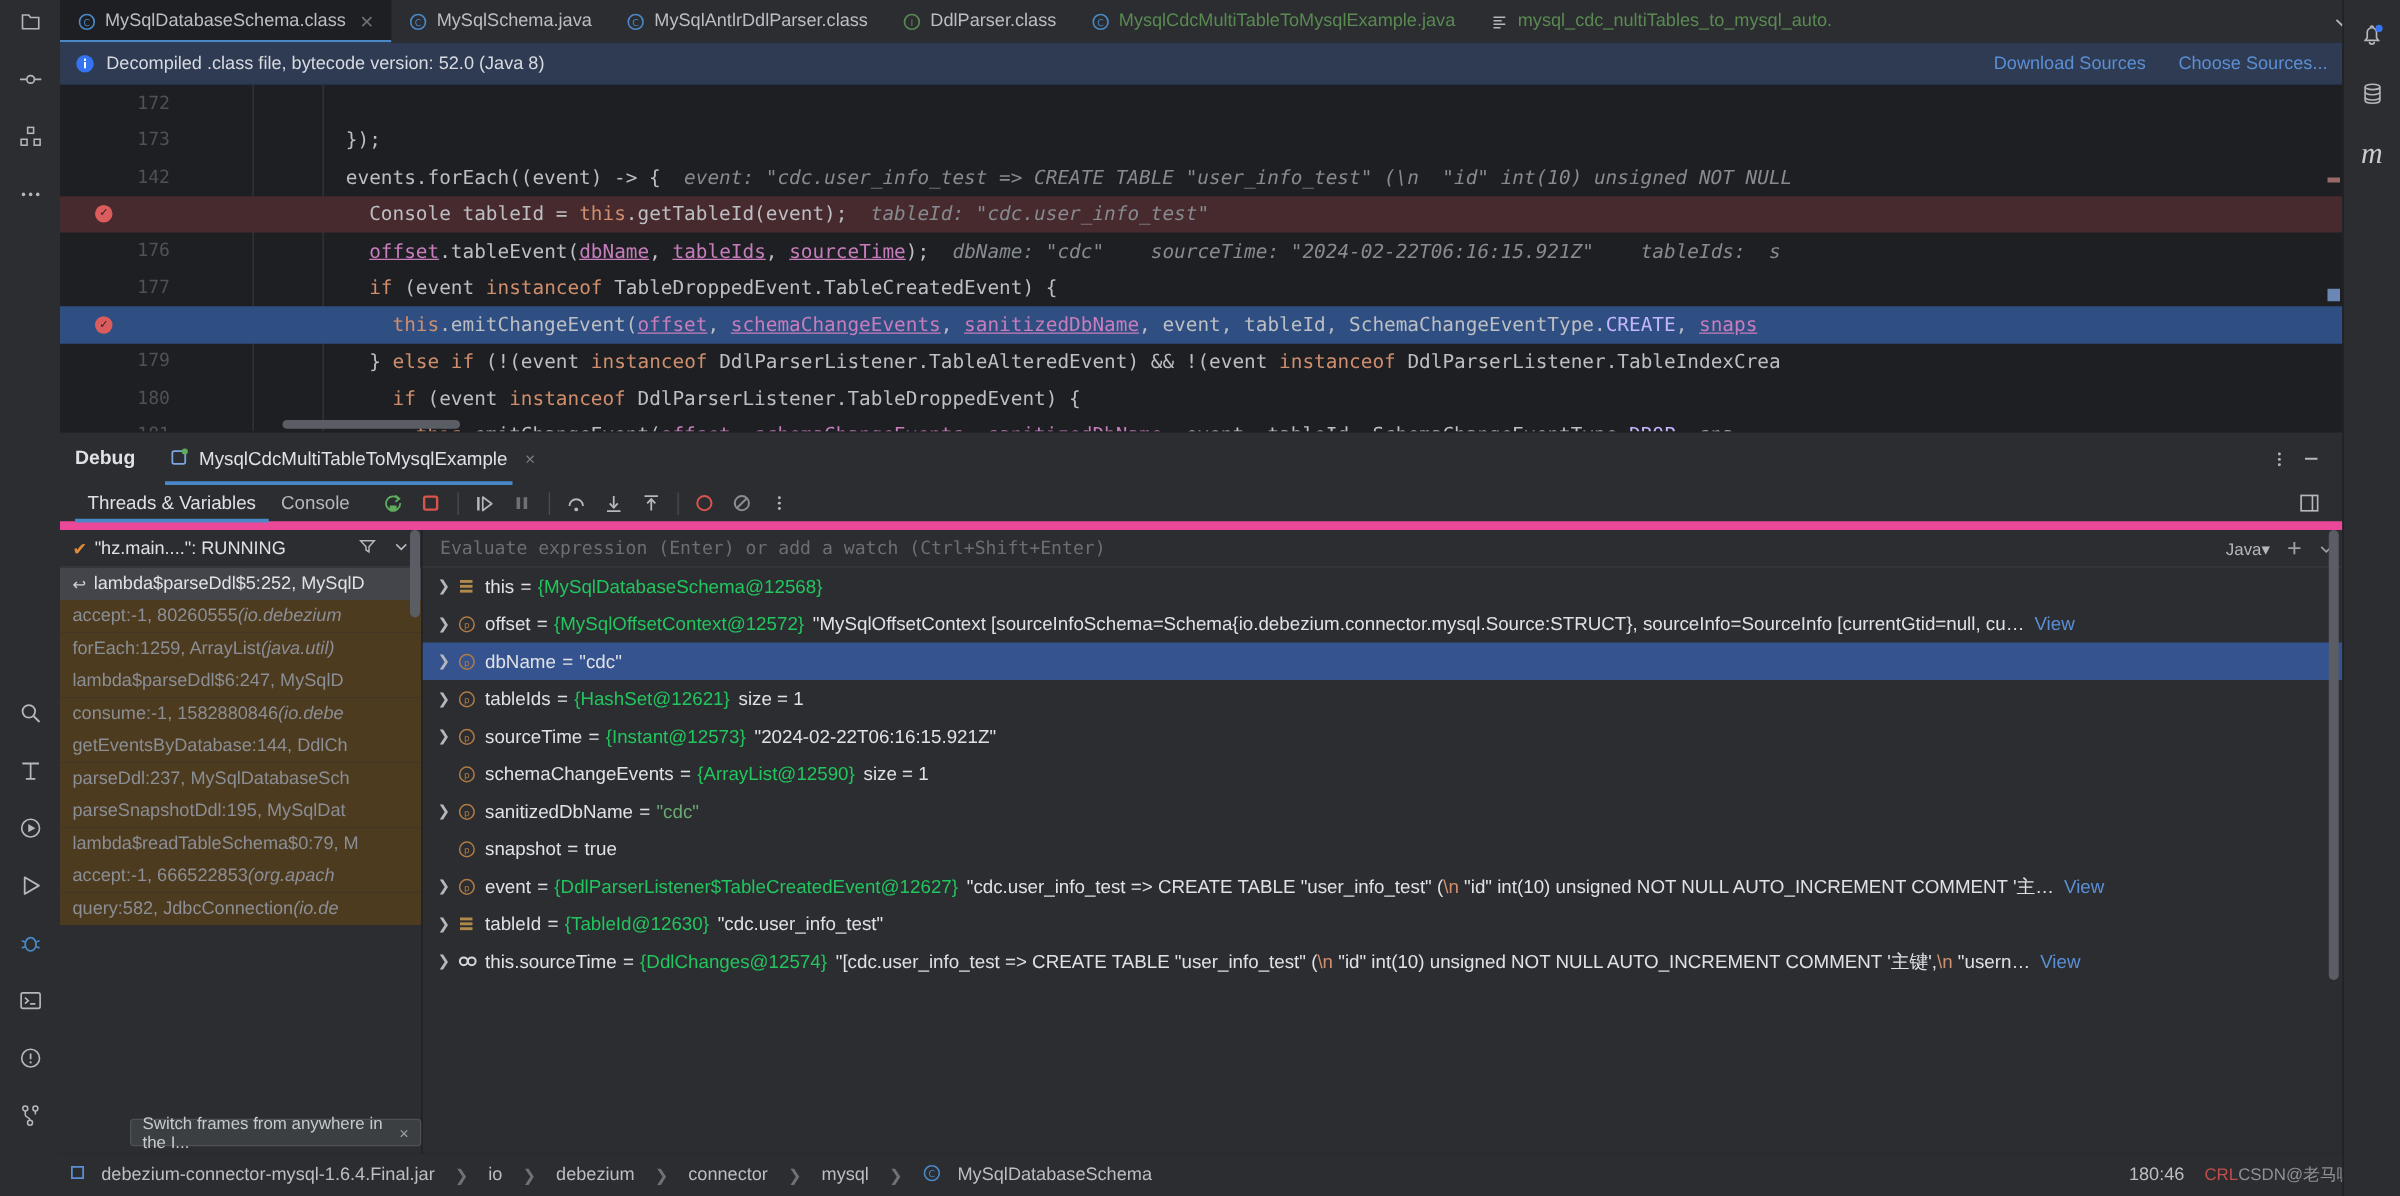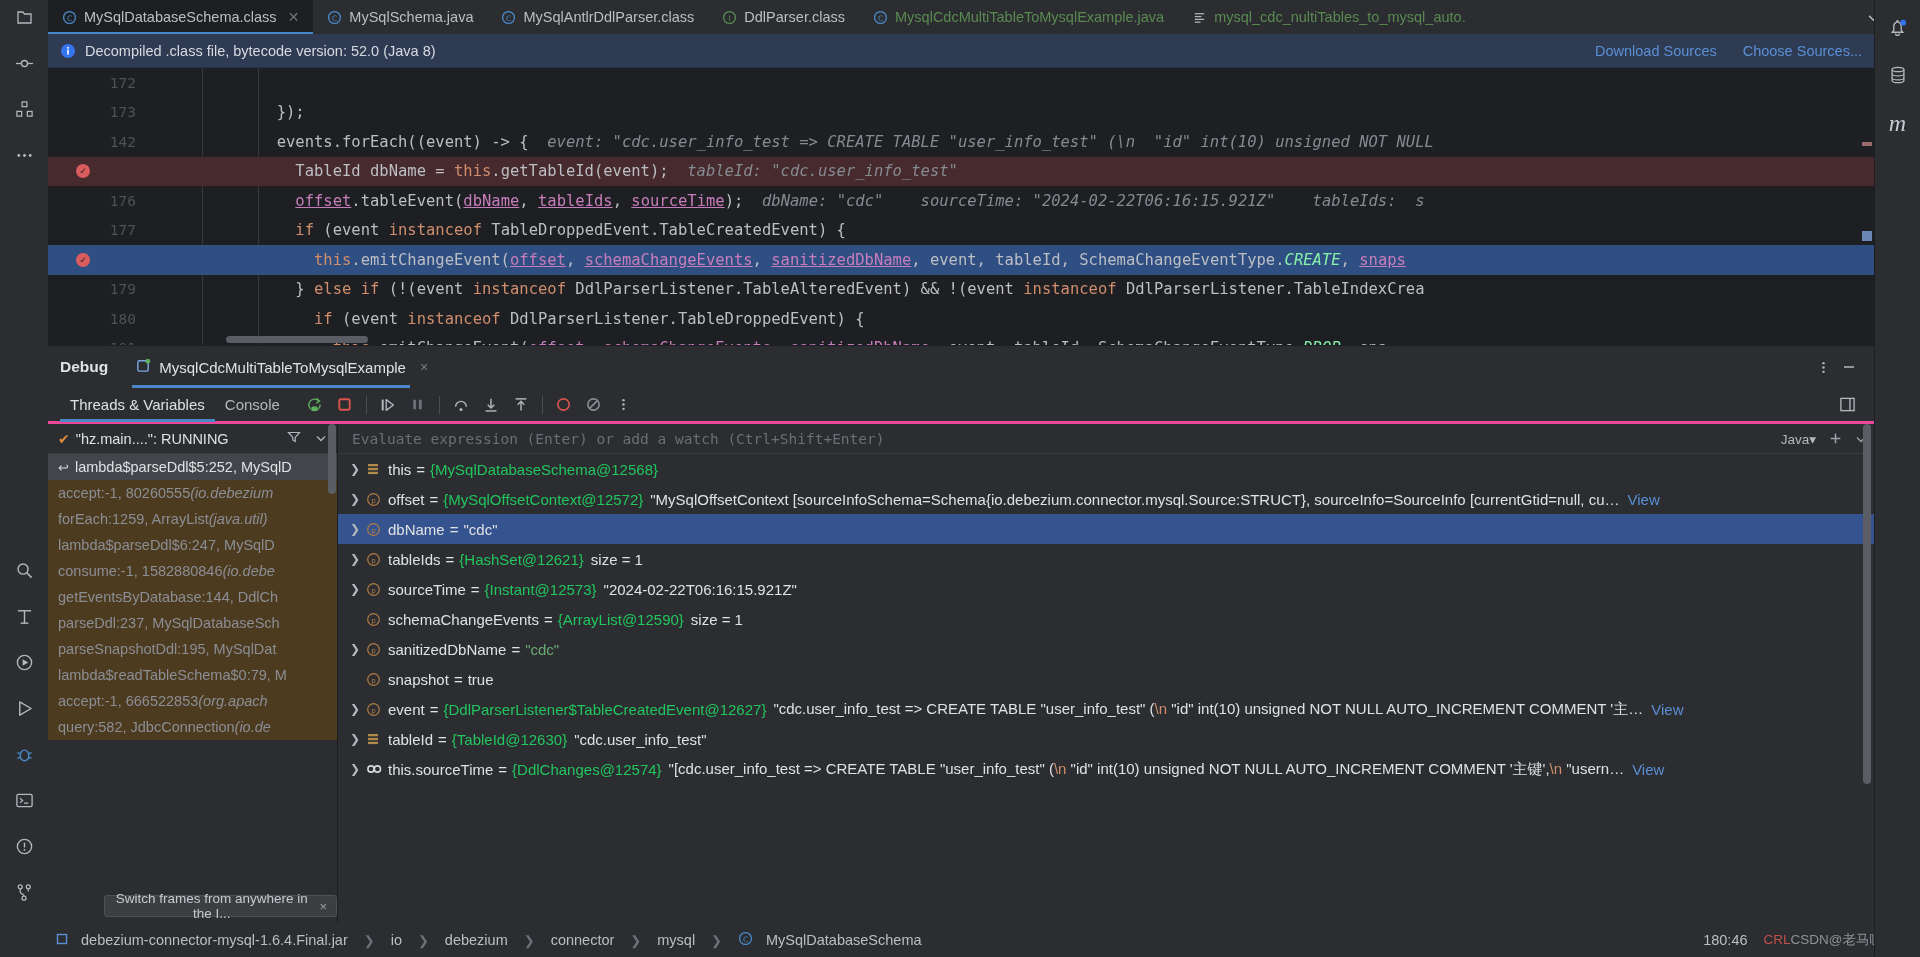--- a/index.html
+++ b/index.html
@@ -54,21 +54,21 @@
     position: absolute; left: 0; top: 34px; bottom: 34px; width: 48px;
     background: #2b2d30; display: flex; flex-direction: column; align-items: center;
     z-index: 20;
   }
   .left-strip .litem { width: 34px; height: 34px; display:flex; align-items:center; justify-content:center; color:#9da0a8; margin-top: 12px;}
   .left-strip .spacer { flex: 1; }
   .left-strip .litem.dbg { color: #4a88c7; }
 
   
   .body-wrap { flex: 1; display: flex; min-height: 0; padding-left: 48px; padding-right: 46px;}
-  .center-col { flex: 1; display: flex; flex-direction: column; min-width: 0; background:#1e1f22;text-align:center;}
+  .center-col { flex: 1; display: flex; flex-direction: column; min-width: 0; background:#1e1f22;}
 
   
   .banner {
     height: 34px; background: #2f3b52; border-bottom: 1px solid #26304a;
     display: flex; align-items: center; padding: 0 12px; font-size: 14.5px;
     color: #d7dae0; flex: 0 0 34px;
   }
   .banner .info-ico { margin-right: 9px; display:flex; }
   .banner .spacer { flex: 1; }
   .banner a { color: #5a8fd6; text-decoration: none; margin-left: 26px; font-size:14.5px;}
@@ -88,21 +88,21 @@
   .gutter.bp { justify-content: flex-start; padding-left: 28px; }
   .fold-col { width: 54px; flex: 0 0 54px; height: 100%; }
   .code-txt { padding-left: 0; }
   .line-hl-red { background: #462a2d; }
   .line-hl-blue { background: #2f4f82; }
   .line-hl-blue .gutter, .line-hl-red .gutter { color: #777a80; }
 
   .kw { color: #cf8e6d; }
   .fld { color: #c77dbb; text-decoration: underline; }
   .ident { color: #bcbec4; }
-  .static-it { color: #86efac; font-style: italic; }
+  .static-it { color: #c4b5fd; }
   .hint { color: #868a91; font-style: italic; }
 
   .bp-dot {
     width: 14px; height: 14px; border-radius: 50%;
     background: #db5c5c; display: inline-flex; align-items:center; justify-content:center;
     position: relative;
   }
   .bp-dot::after {
     content: "✓"; font-size: 10px; color: #1e1f22; line-height: 1; font-weight: bold;
   }
@@ -132,21 +132,21 @@
     display: flex; align-items: center; gap: 8px; font-size: 15px; color: #dfe1e5;
     height: 100%; position: relative; padding: 0 4px;
   }
   .dbg-tab::after { content:""; position:absolute; left:0; right:22px; bottom:0; height:3px; background:#4a88c7;}
   .dbg-tab .x { color: #7a7d84; font-size: 14px; margin-left: 6px; }
   .dbg-header .spacer { flex: 1; }
   .dbg-header .hbtn { width: 26px; height: 26px; display:flex;align-items:center;justify-content:center;color:#b4b7bd;}
 
   .dbg-toolbar {
     height: 36px; flex: 0 0 36px; display: flex; align-items: center; padding: 0 12px;
-    gap: 0; border-bottom: 3px solid #ec4899; position: relative;
+    gap: 0; border-bottom: 7px solid #ec4899; position: relative;
   }
   .dbg-subtab {
     font-size: 15px; color: #dfe1e5; padding: 0 10px; height: 100%;
     display: flex; align-items: center; position: relative;
   }
   .dbg-subtab.active::after { content:""; position:absolute; left:0; right:0; bottom:-1px; height:3px; background:#4a88c7;}
   .dbg-subtab.inactive { color: #b4b7bd; }
   .tbtn { width: 30px; height: 30px; display:flex; align-items:center; justify-content:center; color:#b4b7bd;}
   .tbsep { width:1px; height:18px; background:#4b4d51; margin: 0 6px;}
   .dbg-toolbar .spacer { flex:1; }
@@ -453,21 +453,21 @@
             <div class="code-line">
               <div class="gutter">142</div>
               <div class="fold-col"></div>
               <div class="code-txt"><span style="white-space: pre;">        </span><span class="ident" style="white-space: pre;">events.forEach((event) -&gt; {</span><span class="hint" style="white-space: pre;">  event: "cdc.user_info_test =&gt; CREATE TABLE "user_info_test" (\n  "id" int(10) unsigned NOT NULL</span></div>
             </div>
             <div class="code-line line-hl-red">
               <div class="gutter bp">
                 <span class="bp-dot"></span>
               </div>
               <div class="fold-col"></div>
-              <div class="code-txt"><span style="white-space: pre;">          </span><span class="ident" style="white-space: pre;">TableId dbName = </span><span class="kw" style="white-space: pre;">this</span><span class="ident" style="white-space: pre;">.getTableId(event);</span><span class="hint" style="white-space: pre;">  tableId: "cdc.user_info_test"</span></div>
+              <div class="code-txt"><span style="white-space: pre;">          </span><span class="ident" style="white-space: pre;">Console tableId = </span><span class="kw" style="white-space: pre;">this</span><span class="ident" style="white-space: pre;">.getTableId(event);</span><span class="hint" style="white-space: pre;">  tableId: "cdc.user_info_test"</span></div>
             </div>
             <div class="code-line">
               <div class="gutter">176</div>
               <div class="fold-col"></div>
               <div class="code-txt"><span style="white-space: pre;">          </span><span class="fld" style="white-space: pre;">offset</span><span class="ident" style="white-space: pre;">.tableEvent(</span><span class="fld" style="white-space: pre;">dbName</span><span class="ident" style="white-space: pre;">, </span><span class="fld" style="white-space: pre;">tableIds</span><span class="ident" style="white-space: pre;">, </span><span class="fld" style="white-space: pre;">sourceTime</span><span class="ident" style="white-space: pre;">);</span><span class="hint" style="white-space: pre;">  dbName: "cdc"    sourceTime: "2024-02-22T06:16:15.921Z"    tableIds:  s</span></div>
             </div>
             <div class="code-line">
               <div class="gutter">177</div>
               <div class="fold-col"></div>
               <div class="code-txt"><span style="white-space: pre;">          </span><span class="kw" style="white-space: pre;">if</span><span class="ident" style="white-space: pre;"> (event </span><span class="kw" style="white-space: pre;">instanceof</span><span class="ident" style="white-space: pre;"> TableDroppedEvent.TableCreatedEvent) {</span></div>

